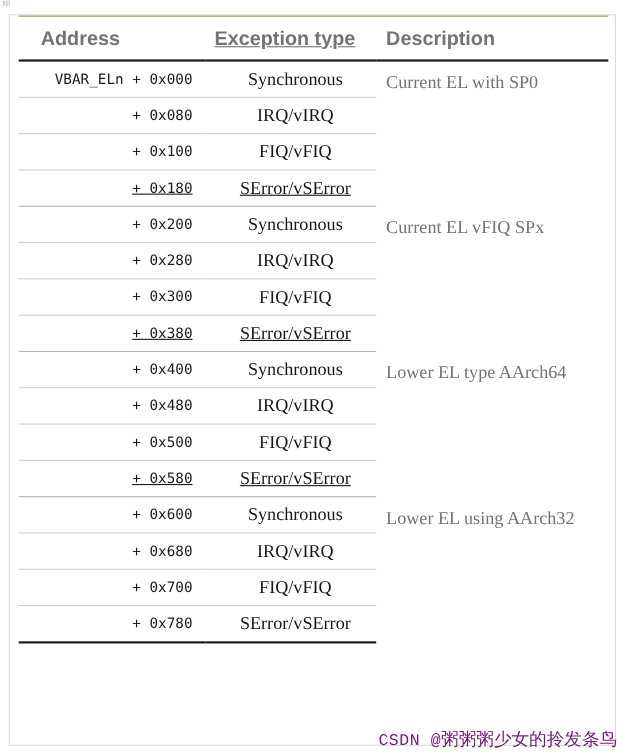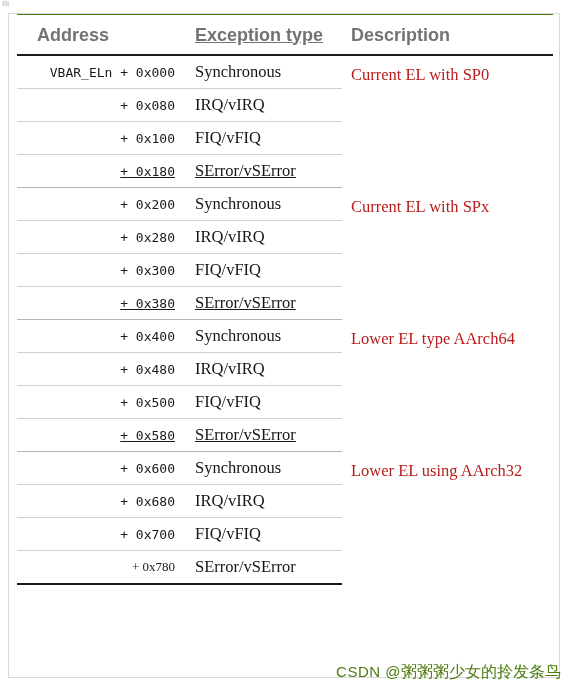--- a/index.html
+++ b/index.html
@@ -83,26 +83,27 @@
     padding-right: 12px;
     color: #1a1a1a;
     white-space: nowrap;
   }
   td.type {
     font-family: "Liberation Serif", serif;
     font-size: 16.5px;
     padding-left: 8px;
     color: #161616;
     white-space: nowrap;
+    text-align: center;
   }
   td.desc {
     font-family: "Liberation Serif", serif;
     font-size: 16.5px;
     padding-left: 9px;
-    color: #b91c1c;
+    color: #737373;
     vertical-align: top;
     padding-top: 9px;
     white-space: nowrap;
   }
 
   
   tr.inner-rule td.addr,
   tr.inner-rule td.type {
     border-bottom: 1px solid #cfcfcf;
     margin-top: 48px;
@@ -110,30 +111,29 @@
 
   
   tr.group-rule td {
     border-bottom: 1.5px solid #b5b5b5;
     text-decoration: underline;
   }
 
   
   tr.last-rule td {
     border-bottom: 2px solid #1a1a1a;
-    font-family: Liberation Serif, serif;
   }
 
   #watermark {
     position: absolute;
     right: 8px;
     bottom: 2px;
-    font-family: Liberation Sans, sans-serif;
+    font-family: Liberation Mono, monospace;
     font-size: 15px;
-    color: #4d7c0f;
+    color: #701a75;
     letter-spacing: 0.5px;
     white-space: nowrap;
     user-select: none;
     margin-left: 40px;
   }
   #watermark .wm-cn {
     font-size: 16px;
     letter-spacing: 0px;
   }
 </style>
@@ -170,21 +170,21 @@
           <td class="addr">+ 0x100</td>
           <td class="type">FIQ/vFIQ</td>
         </tr>
         <tr class="group-rule">
           <td class="addr">+ 0x180</td>
           <td class="type">SError/vSError</td>
         </tr>
         <tr class="inner-rule">
           <td class="addr">+ 0x200</td>
           <td class="type">Synchronous</td>
-          <td class="desc" rowspan="4">Current EL with SPx</td>
+          <td class="desc" rowspan="4">Current EL vFIQ SPx</td>
         </tr>
         <tr class="inner-rule">
           <td class="addr">+ 0x280</td>
           <td class="type">IRQ/vIRQ</td>
         </tr>
         <tr class="inner-rule">
           <td class="addr">+ 0x300</td>
           <td class="type">FIQ/vFIQ</td>
         </tr>
         <tr class="group-rule">

